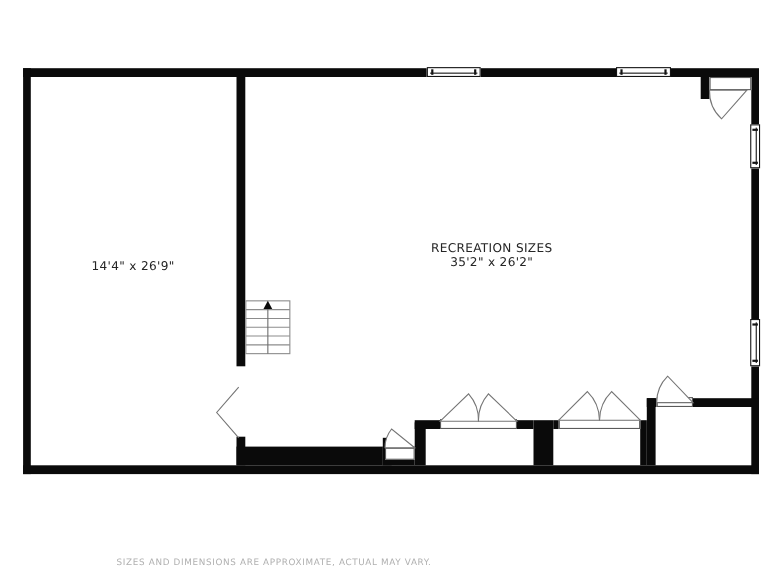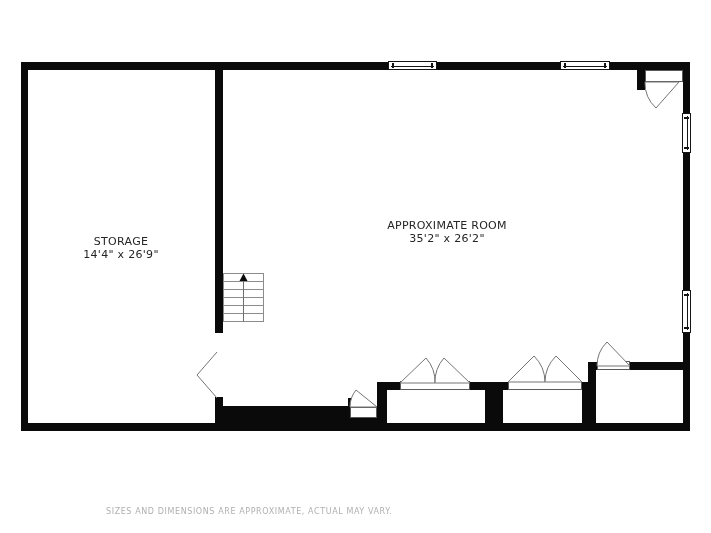--- a/index.html
+++ b/index.html
@@ -105,24 +105,23 @@
       <path d="M470,383 L444,358 A36 36 0 0 0 435,383 Z"></path>
     </g>
 
     <g fill="#ffffff" stroke="#757575" stroke-width="1">
       <path d="M508,382 L534,356 A37 37 0 0 1 545,382 Z"></path>
       <path d="M582,382 L556,356 A37 37 0 0 0 545,382 Z"></path>
     </g>
   </svg>
 
   <div class="room-label" style="left:41px;top:235px;width:160px;">
-    <div>STORAGE</div>
     <div>14'4" x 26'9"</div>
   </div>
 
   <div class="room-label" style="left:347px;top:219px;width:200px;">
-    <div>APPROXIMATE ROOM</div>
+    <div>RECREATION SIZES</div>
     <div>35'2" x 26'2"</div>
   </div>
 
   <div class="disclaimer" style="left:106px;top:507px;width:500px;">SIZES AND DIMENSIONS ARE APPROXIMATE, ACTUAL MAY VARY.</div>
 
 </div>
 
 </body></html>

